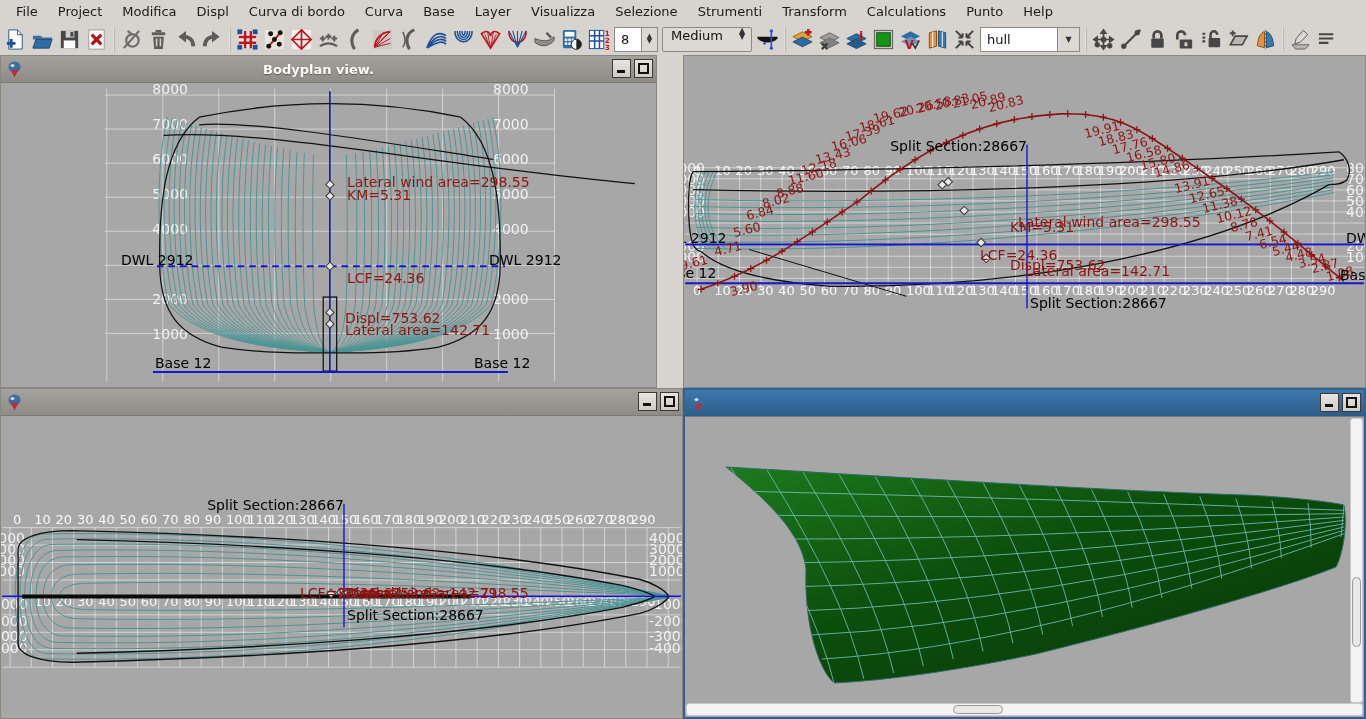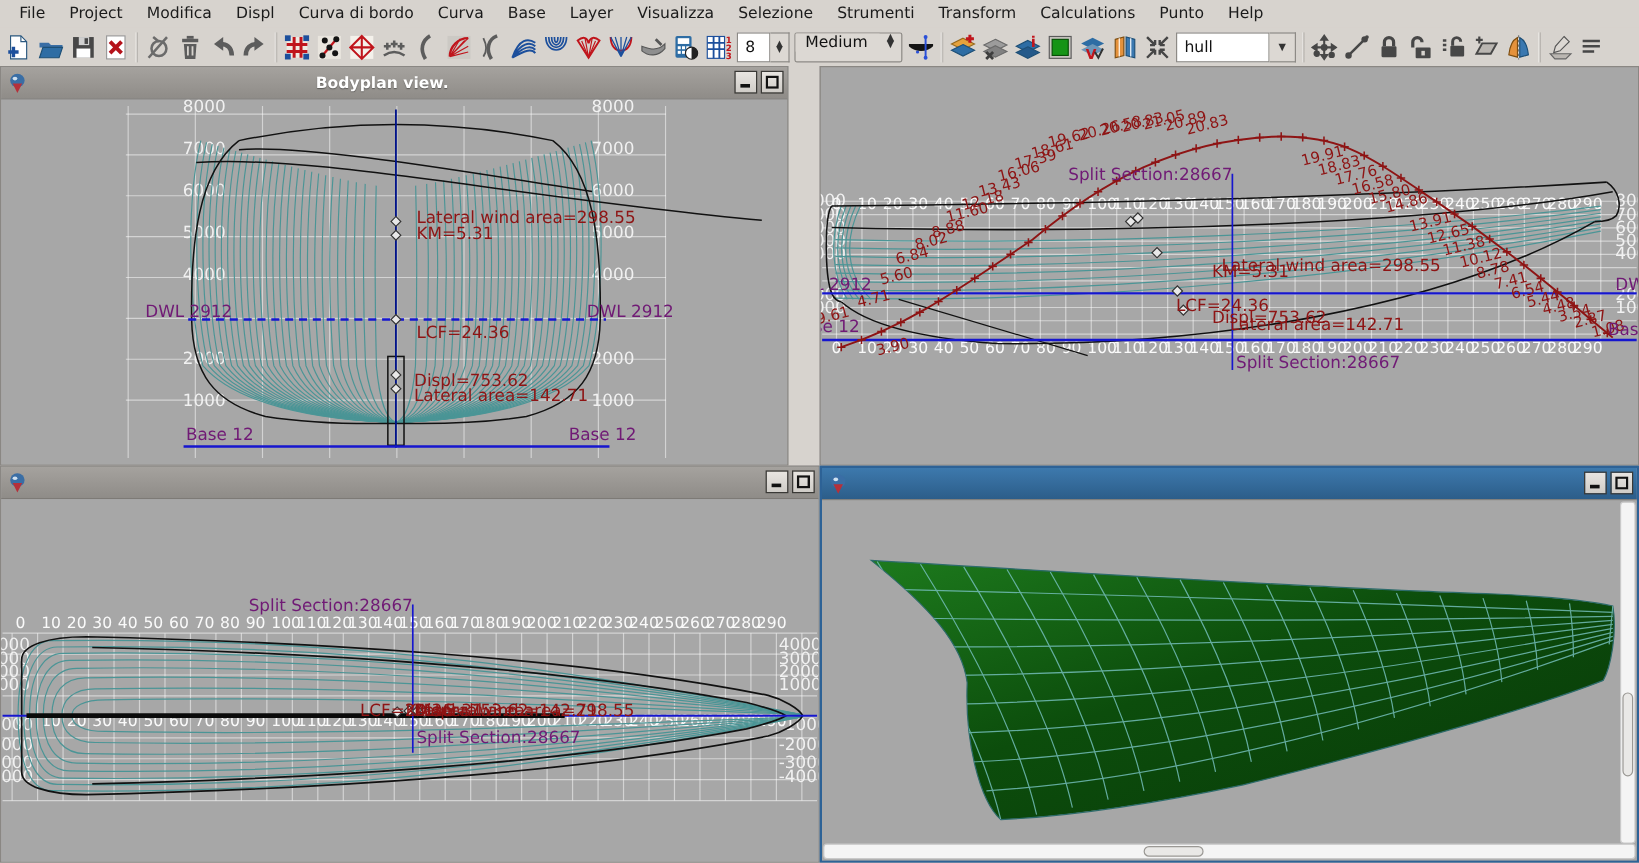--- a/index.html
+++ b/index.html
@@ -33,21 +33,21 @@
 .titlebar.active{background:linear-gradient(#3d79ad,#2c5d89)}
 .title-text{position:absolute;left:30px;right:50px;text-align:center;color:#fff;font-weight:bold;
   font-size:13px;text-shadow:0 1px 1px rgba(0,0,0,.4);white-space:nowrap;overflow:hidden}
 .pin{margin-left:6px;width:15px;height:17px;flex:0 0 auto}
 .winbtns{position:absolute;right:3px;top:3px;display:flex;gap:3px}
 .winbtn{width:19px;height:19px;background:linear-gradient(#e8e5e1,#cfccc7);border:1px solid #3a3936;
   display:flex;align-items:center;justify-content:center}
 .content{position:absolute;left:0;right:0;top:27px;bottom:0;overflow:hidden;background:#a7a7a7}
 .lyr{position:absolute;left:0;top:0;width:100%;height:100%}
 .lbl{position:absolute;font-size:14px;white-space:pre;color:#f1f1f1}
-.lbl.blue{color:#701a75}
+.lbl.blue{color:#000000}
 .lbl.red{color:#8e1414}
 .lbl.ra{text-align:right}
 .sac{position:absolute;font-size:12.5px;color:#8e1414;white-space:pre;transform:rotate(-14deg)}
 .stn{position:absolute;font-size:13px;color:#fafafa;white-space:pre}
 .scroll-v{position:absolute;right:1px;top:1px;bottom:14px;width:13px;background:#f4f4f4;
   border:1px solid #c9c9c9;border-radius:3px}
 .scroll-h{position:absolute;left:1px;right:1px;bottom:1px;height:13px;background:#f4f4f4;
   border:1px solid #c9c9c9;border-radius:3px}
 .thumb{position:absolute;background:#e9e8e6;border:1px solid #9a9894;border-radius:5px}
 </style>

